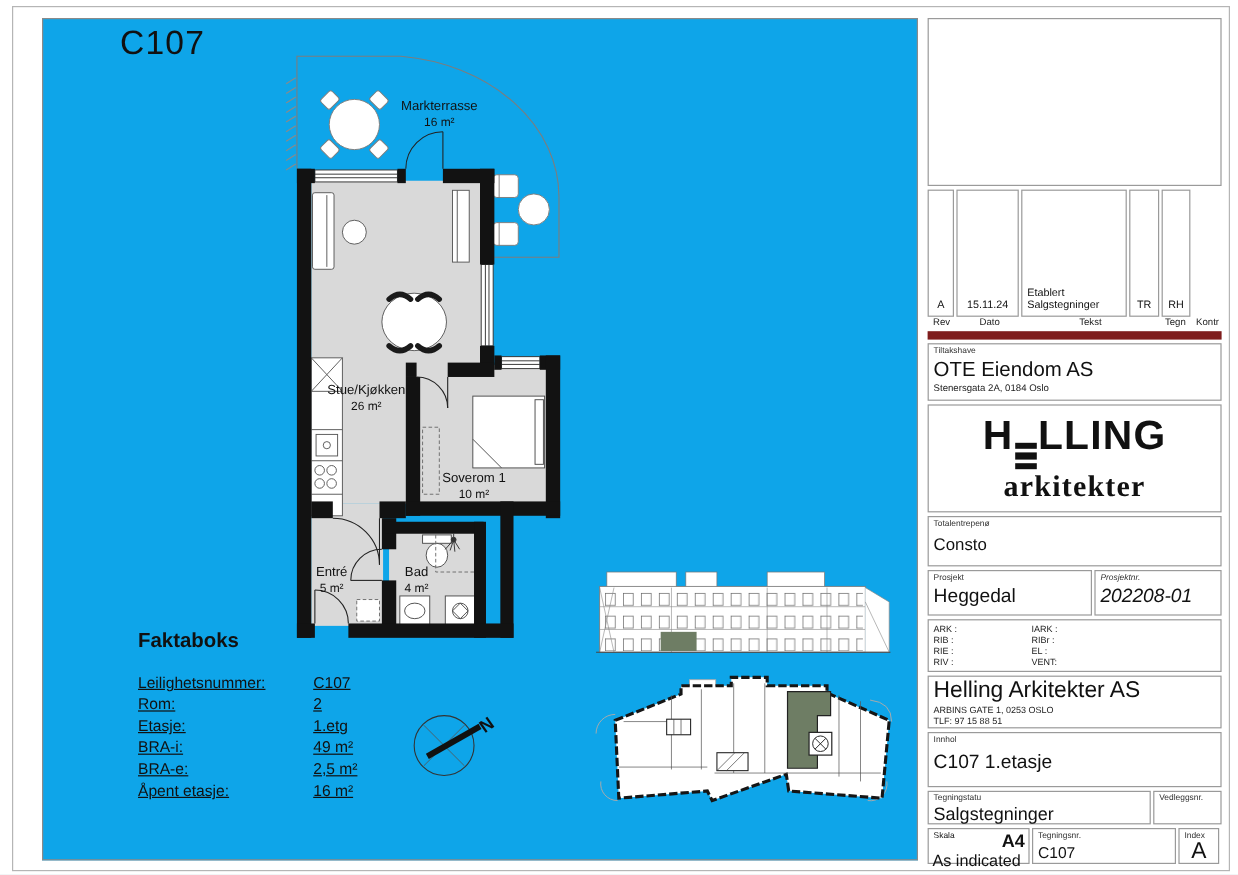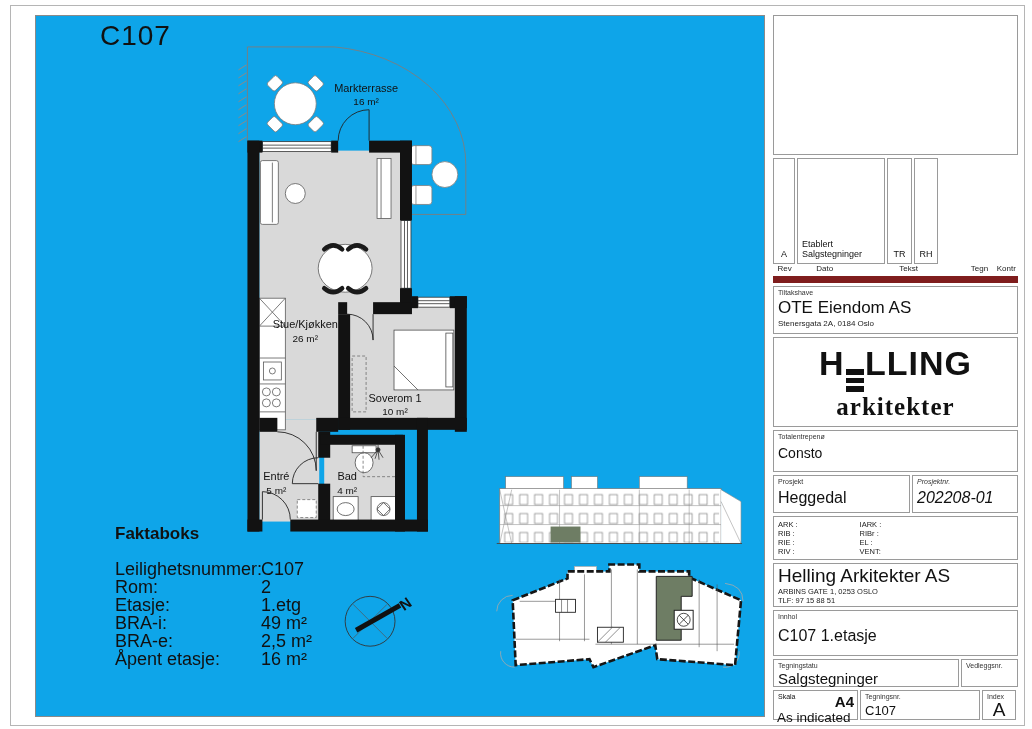--- a/index.html
+++ b/index.html
@@ -8,21 +8,21 @@
   .outer-border{position:absolute;left:10px;top:5px;width:1015px;height:721px;
         border:1px solid #b5b5b5;box-sizing:border-box;}
   .sheet{position:absolute;left:35px;top:15px;width:730px;height:702px;
         border:1px solid #8a8a8a;box-sizing:border-box;background:#0ea5e9;}
   .plan-svg{position:absolute;left:0;top:0;width:100%;height:100%;}
   svg text{font-family:"Liberation Sans",sans-serif;fill:#111;}
   .plan-title{position:absolute;left:100px;top:20px;font-size:28px;letter-spacing:1px;color:#111;}
   
   .faktaboks{position:absolute;left:115px;top:524px;width:260px;}
   .faktaboks h3{margin:0 0 16px 0;font-size:17px;font-weight:bold;}
-  .fb-row{display:flex;font-size:18px;line-height:18px;}
+  .fb-row{display:flex;font-size:13px;line-height:18px;text-decoration:underline;}
   .fb-row .lbl{width:146px;}
   
   .tb{position:absolute;left:773px;top:15px;width:245px;display:flex;flex-direction:column;gap:3px;}
   .tb .box{border:1px solid #9a9a9a;box-sizing:border-box;background:#fff;position:relative;}
   .tb .sm{font-size:7px;color:#333;padding:2px 0 0 4px;line-height:8px;}
   .b1{height:140px;}
   .revcols{display:flex;gap:2px;height:106px;}
   .revcols .box{display:flex;flex-direction:column;justify-content:flex-end;align-items:center;
         font-size:9px;padding-bottom:4px;}
   .revcols .c-rev{width:22px;}.revcols .c-dato{width:52px;}
@@ -332,20 +332,23 @@
   </div>
 
   <div class="tb">
     <div class="box b1"></div>
 
     <div>
       <div class="revcols">
         <div class="box c-rev">
           <span>A</span>
           </div>
+        <div class="box c-dato">
+          <span>15.11.24</span>
+          </div>
         <div class="box c-tekst">
           <span>Etablert Salgstegninger</span>
           </div>
         <div class="box c-tegn">
           <span>TR</span>
           </div>
         <div class="box c-kontr">
           <span>RH</span>
           </div>
       </div>

